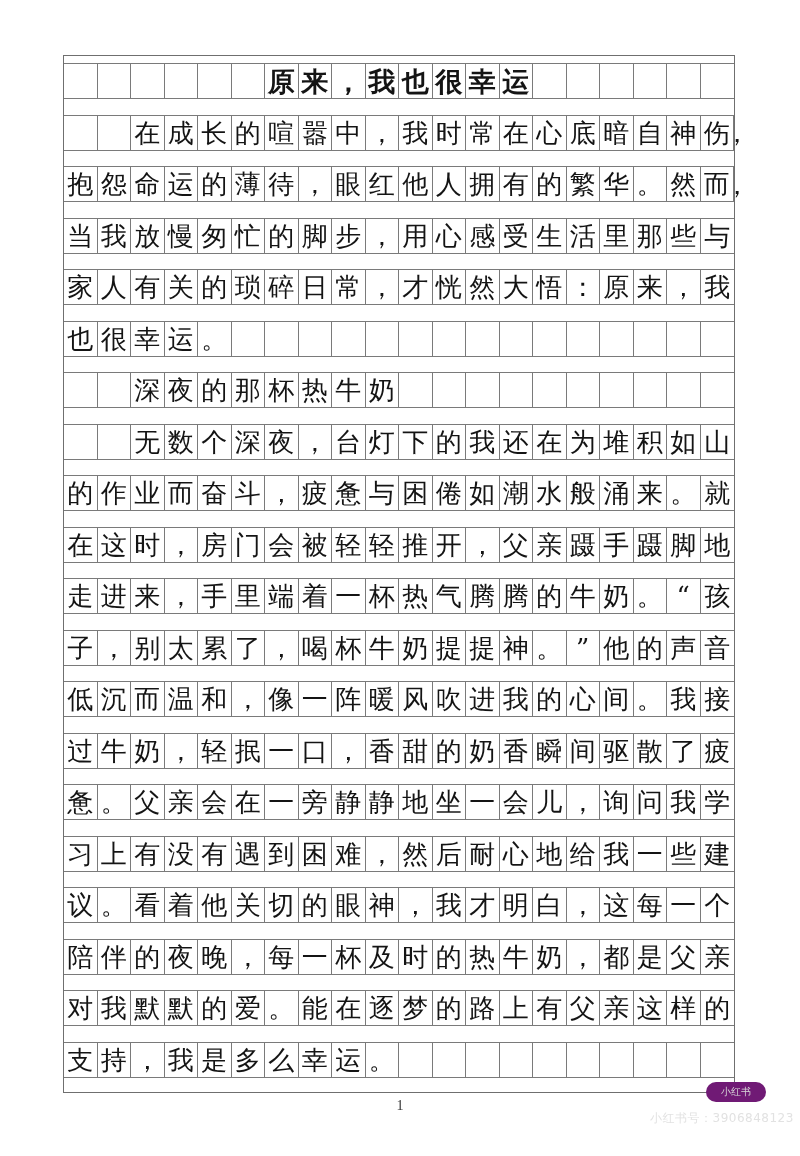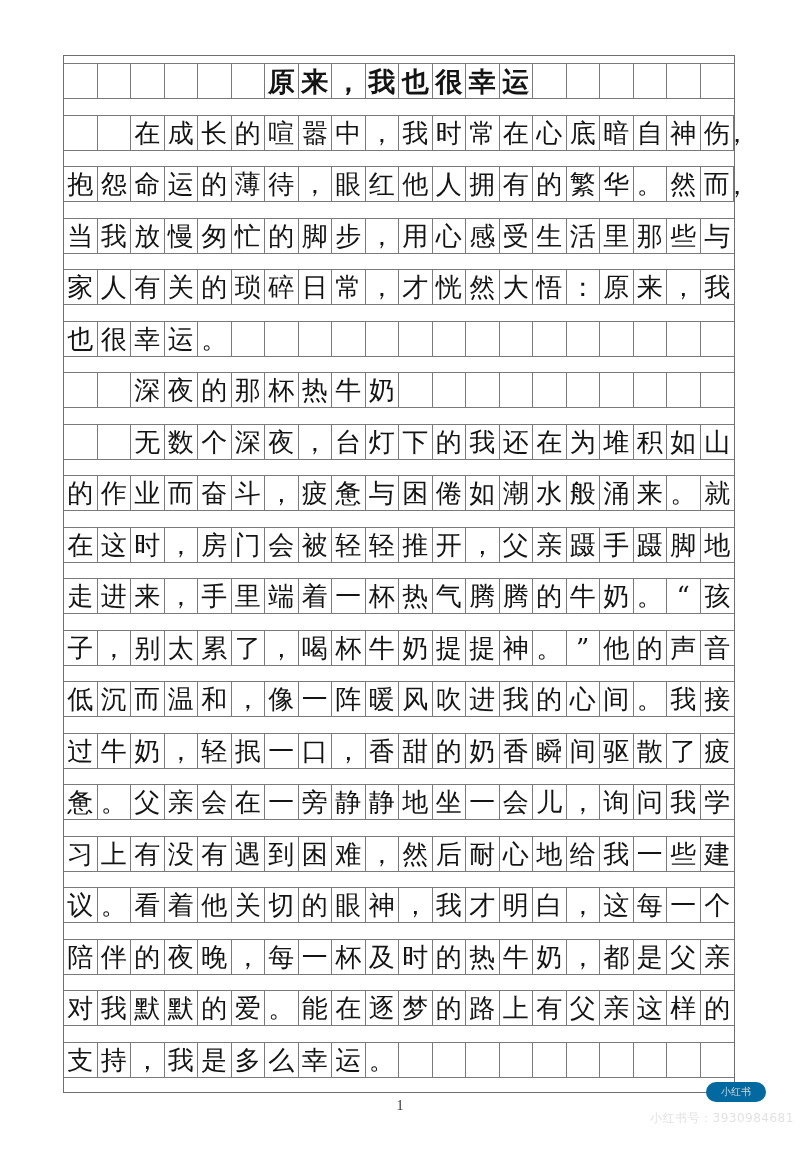--- a/index.html
+++ b/index.html
@@ -34,21 +34,21 @@
   .page-num {
     position: absolute; left: 0; width: 800px; top: 1098px; text-align: center;
     font-family: "Liberation Serif", "DejaVu Serif", serif; font-size: 14px; color: #333;
   }
   .watermark {
     position: absolute; left: 650px; top: 1110px; font-size: 12px; color: #e2e2e2;
     white-space: nowrap; letter-spacing: 0.5px;
   }
   .watermark-badge {
     position: absolute; left: 706px; top: 1082px; width: 60px; height: 20px;
-    border-radius: 10px; background: #0369a1; color: #d8d8d8; font-size: 10px;
+    border-radius: 10px; background: #701a75; color: #d8d8d8; font-size: 10px;
     display: flex; align-items: center; justify-content: center;
   }
 </style>
 </head>
 <body>
 
 <div class="sheet">
   <div class="grid" id="grid">
       <div class="row title">
         <div class="cell"></div>
@@ -490,13 +490,13 @@
         <div class="cell"></div>
         <div class="cell"></div>
         <div class="cell"></div>
         <div class="cell"></div>
       </div>
     </div>
 </div>
 
 <div class="page-num">1</div>
 <div class="watermark-badge">小红书</div>
-<div class="watermark">小红书号：3930984681</div>
+<div class="watermark">小红书号：3906848123</div>
 
 </body></html>

